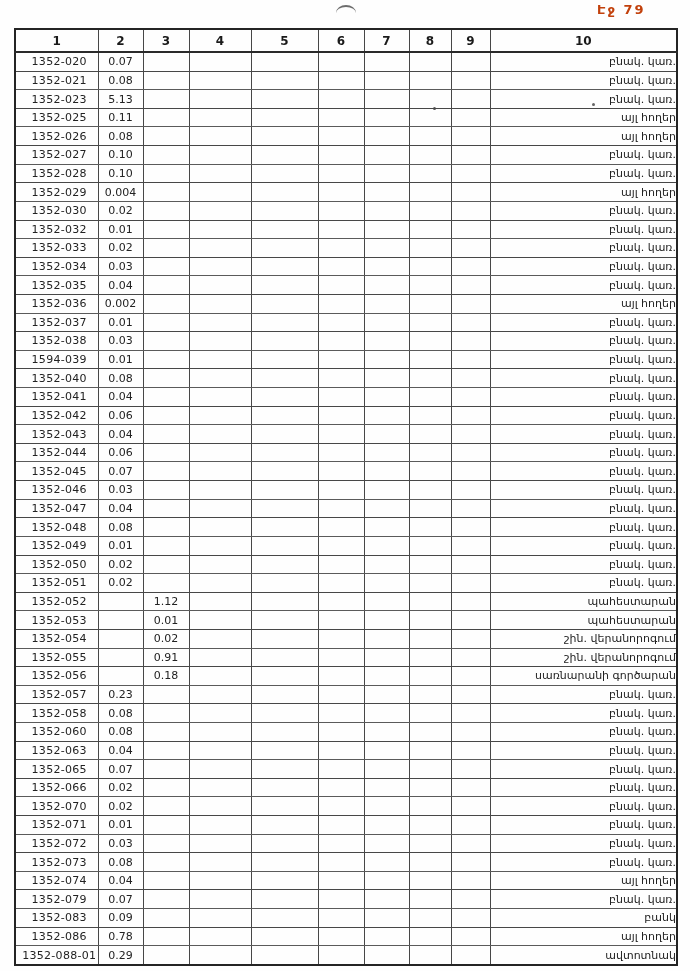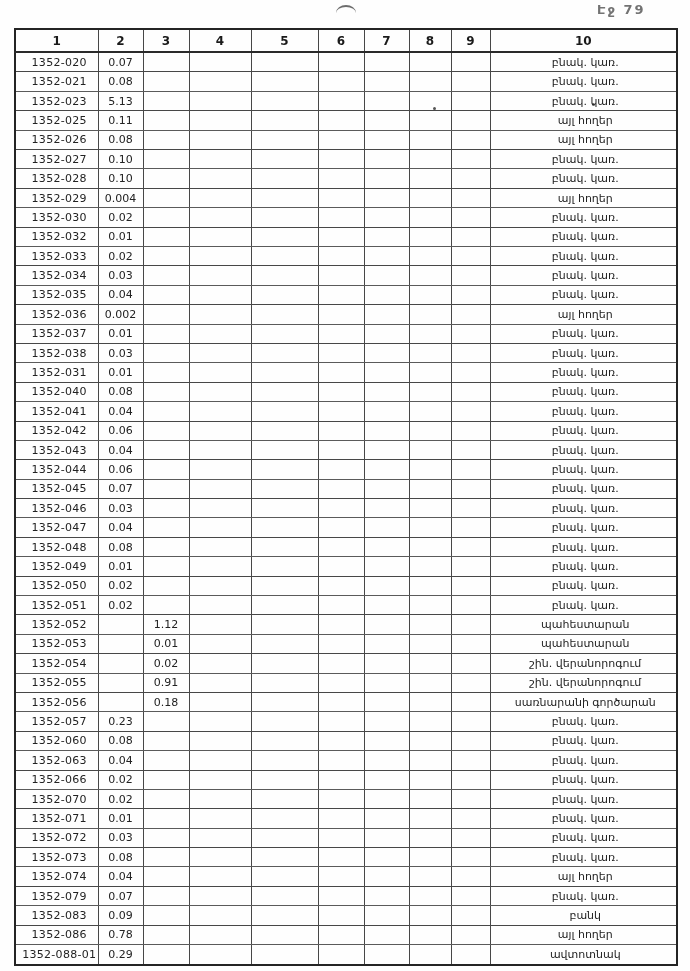--- a/index.html
+++ b/index.html
@@ -18,21 +18,21 @@
     height: 971px;
     background: #fefefe;
   }
   .page-label {
     position: absolute;
     top: 2px;
     left: 597px;
     font-size: 13px;
     font-weight: bold;
     letter-spacing: 2px;
-    color: #737373;
+    color: #c2410c;
   }
   .scan-artifact {
     position: absolute;
     left: 336px;
     top: 5px;
     width: 20px;
     height: 7px;
     border-top: 2px solid #4a4a4a;
     border-radius: 50% 50% 0 0 / 90% 90% 0 0;
     opacity: 0.8;
@@ -82,21 +82,21 @@
   }
   .grid tbody td {
     height: 16px;
     font-size: 11px;
     color: #222;
   }
   .grid tbody tr:nth-child(even) td { border-bottom-color: #5a5a5a; }
   td.col-0 { text-align: center; padding-left: 5px; letter-spacing: 0.3px; }
   td.col-1, td.col-2, td.col-3, td.col-4,
   td.col-5, td.col-6, td.col-7, td.col-8 { text-align: center; }
-  td.col-9 { text-align: center; padding-left: 4px; }
+  td.col-9 { text-align: right; padding-left: 4px; }
 </style>
 </head>
 <body>
 
 <div class="page">
   <div class="page-label">Էջ 79</div>
   <div class="scan-artifact"></div>
   <div class="speck-1"></div>
   <div class="speck-2"></div>
 
@@ -314,21 +314,21 @@
           <td class="col-2"></td>
           <td class="col-3"></td>
           <td class="col-4"></td>
           <td class="col-5"></td>
           <td class="col-6"></td>
           <td class="col-7"></td>
           <td class="col-8"></td>
           <td class="col-9">բնակ. կառ.</td>
         </tr>
         <tr>
-          <td class="col-0">1352-031</td>
+          <td class="col-0">1594-039</td>
           <td class="col-1">0.01</td>
           <td class="col-2"></td>
           <td class="col-3"></td>
           <td class="col-4"></td>
           <td class="col-5"></td>
           <td class="col-6"></td>
           <td class="col-7"></td>
           <td class="col-8"></td>
           <td class="col-9">բնակ. կառ.</td>
         </tr>
@@ -542,34 +542,58 @@
           <td class="col-2"></td>
           <td class="col-3"></td>
           <td class="col-4"></td>
           <td class="col-5"></td>
           <td class="col-6"></td>
           <td class="col-7"></td>
           <td class="col-8"></td>
           <td class="col-9">բնակ. կառ.</td>
         </tr>
         <tr>
+          <td class="col-0">1352-058</td>
+          <td class="col-1">0.08</td>
+          <td class="col-2"></td>
+          <td class="col-3"></td>
+          <td class="col-4"></td>
+          <td class="col-5"></td>
+          <td class="col-6"></td>
+          <td class="col-7"></td>
+          <td class="col-8"></td>
+          <td class="col-9">բնակ. կառ.</td>
+        </tr>
+        <tr>
           <td class="col-0">1352-060</td>
           <td class="col-1">0.08</td>
           <td class="col-2"></td>
           <td class="col-3"></td>
           <td class="col-4"></td>
           <td class="col-5"></td>
           <td class="col-6"></td>
           <td class="col-7"></td>
           <td class="col-8"></td>
           <td class="col-9">բնակ. կառ.</td>
         </tr>
         <tr>
           <td class="col-0">1352-063</td>
           <td class="col-1">0.04</td>
+          <td class="col-2"></td>
+          <td class="col-3"></td>
+          <td class="col-4"></td>
+          <td class="col-5"></td>
+          <td class="col-6"></td>
+          <td class="col-7"></td>
+          <td class="col-8"></td>
+          <td class="col-9">բնակ. կառ.</td>
+        </tr>
+        <tr>
+          <td class="col-0">1352-065</td>
+          <td class="col-1">0.07</td>
           <td class="col-2"></td>
           <td class="col-3"></td>
           <td class="col-4"></td>
           <td class="col-5"></td>
           <td class="col-6"></td>
           <td class="col-7"></td>
           <td class="col-8"></td>
           <td class="col-9">բնակ. կառ.</td>
         </tr>
         <tr>

